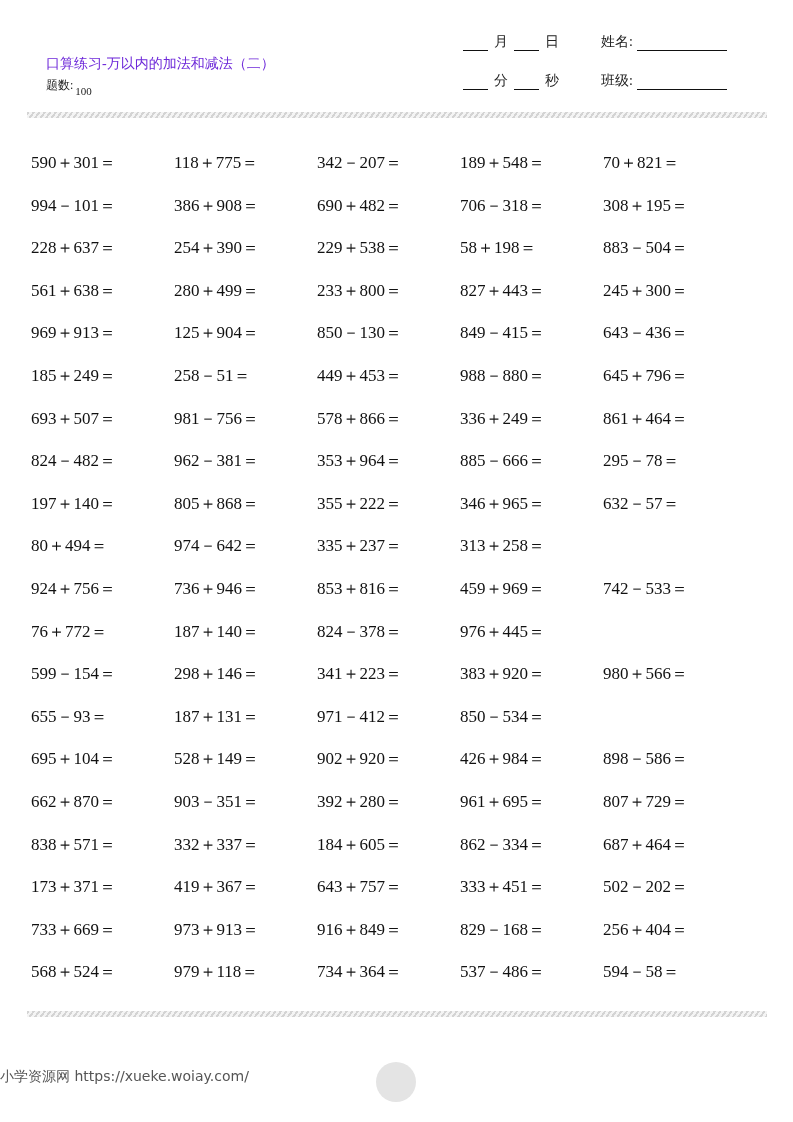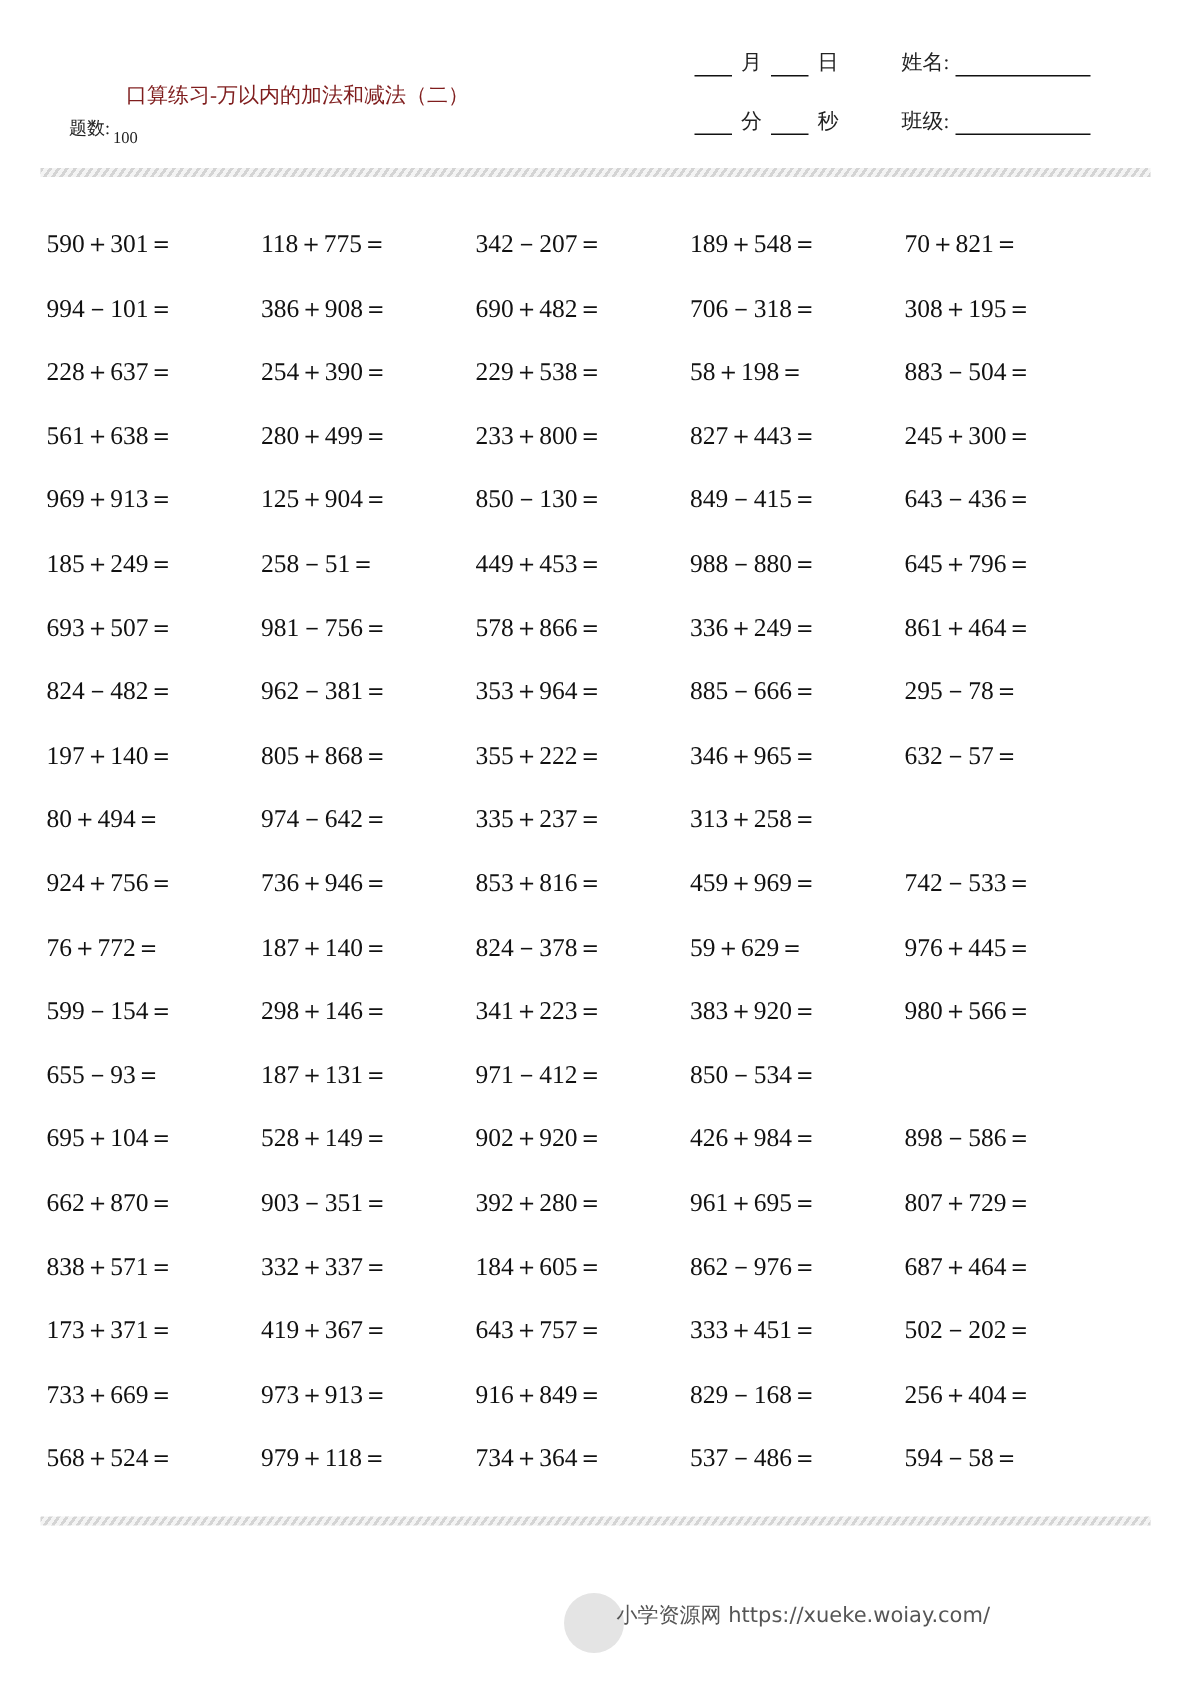--- a/index.html
+++ b/index.html
@@ -13,23 +13,22 @@
       position: relative;
       overflow: hidden;
       font-family: "Liberation Serif", "DejaVu Serif", serif;
       color: #111111;
     }
     .title {
       position: absolute;
       left: 46px;
       top: 55px;
       font-size: 14px;
-      color: #7f1d1d;
-      white-space: nowrap;
-      margin-left: 38px;
+      color: #6d28d9;
+      white-space: nowrap;
     }
     .count {
       position: absolute;
       left: 46px;
       top: 77px;
       font-size: 12px;
       color: #222;
       white-space: nowrap;
     }
     .count .count-value {
@@ -99,21 +98,21 @@
       line-height: 26px;
       white-space: nowrap;
       letter-spacing: 0px;
     }
 
     .footer {
       position: absolute;
       left: 0;
       width: 660px;
       top: 1068px;
-      text-align: right;
+      text-align: left;
       font-family: "DejaVu Sans", "Liberation Sans", sans-serif;
       font-size: 14px;
       color: #555;
     }
     .watermark-dot {
       position: absolute;
       left: 376px;
       top: 1062px;
       width: 40px;
       height: 40px;
@@ -224,21 +223,20 @@
       <div class="cell">924＋756＝</div>
       <div class="cell">736＋946＝</div>
       <div class="cell">853＋816＝</div>
       <div class="cell">459＋969＝</div>
       <div class="cell">742－533＝</div>
     </div>
     <div class="row">
       <div class="cell">76＋772＝</div>
       <div class="cell">187＋140＝</div>
       <div class="cell">824－378＝</div>
-      <div class="cell">59＋629＝</div>
       <div class="cell">976＋445＝</div>
     </div>
     <div class="row">
       <div class="cell">599－154＝</div>
       <div class="cell">298＋146＝</div>
       <div class="cell">341＋223＝</div>
       <div class="cell">383＋920＝</div>
       <div class="cell">980＋566＝</div>
     </div>
     <div class="row">
@@ -258,21 +256,21 @@
       <div class="cell">662＋870＝</div>
       <div class="cell">903－351＝</div>
       <div class="cell">392＋280＝</div>
       <div class="cell">961＋695＝</div>
       <div class="cell">807＋729＝</div>
     </div>
     <div class="row">
       <div class="cell">838＋571＝</div>
       <div class="cell">332＋337＝</div>
       <div class="cell">184＋605＝</div>
-      <div class="cell">862－976＝</div>
+      <div class="cell">862－334＝</div>
       <div class="cell">687＋464＝</div>
     </div>
     <div class="row">
       <div class="cell">173＋371＝</div>
       <div class="cell">419＋367＝</div>
       <div class="cell">643＋757＝</div>
       <div class="cell">333＋451＝</div>
       <div class="cell">502－202＝</div>
     </div>
     <div class="row">

